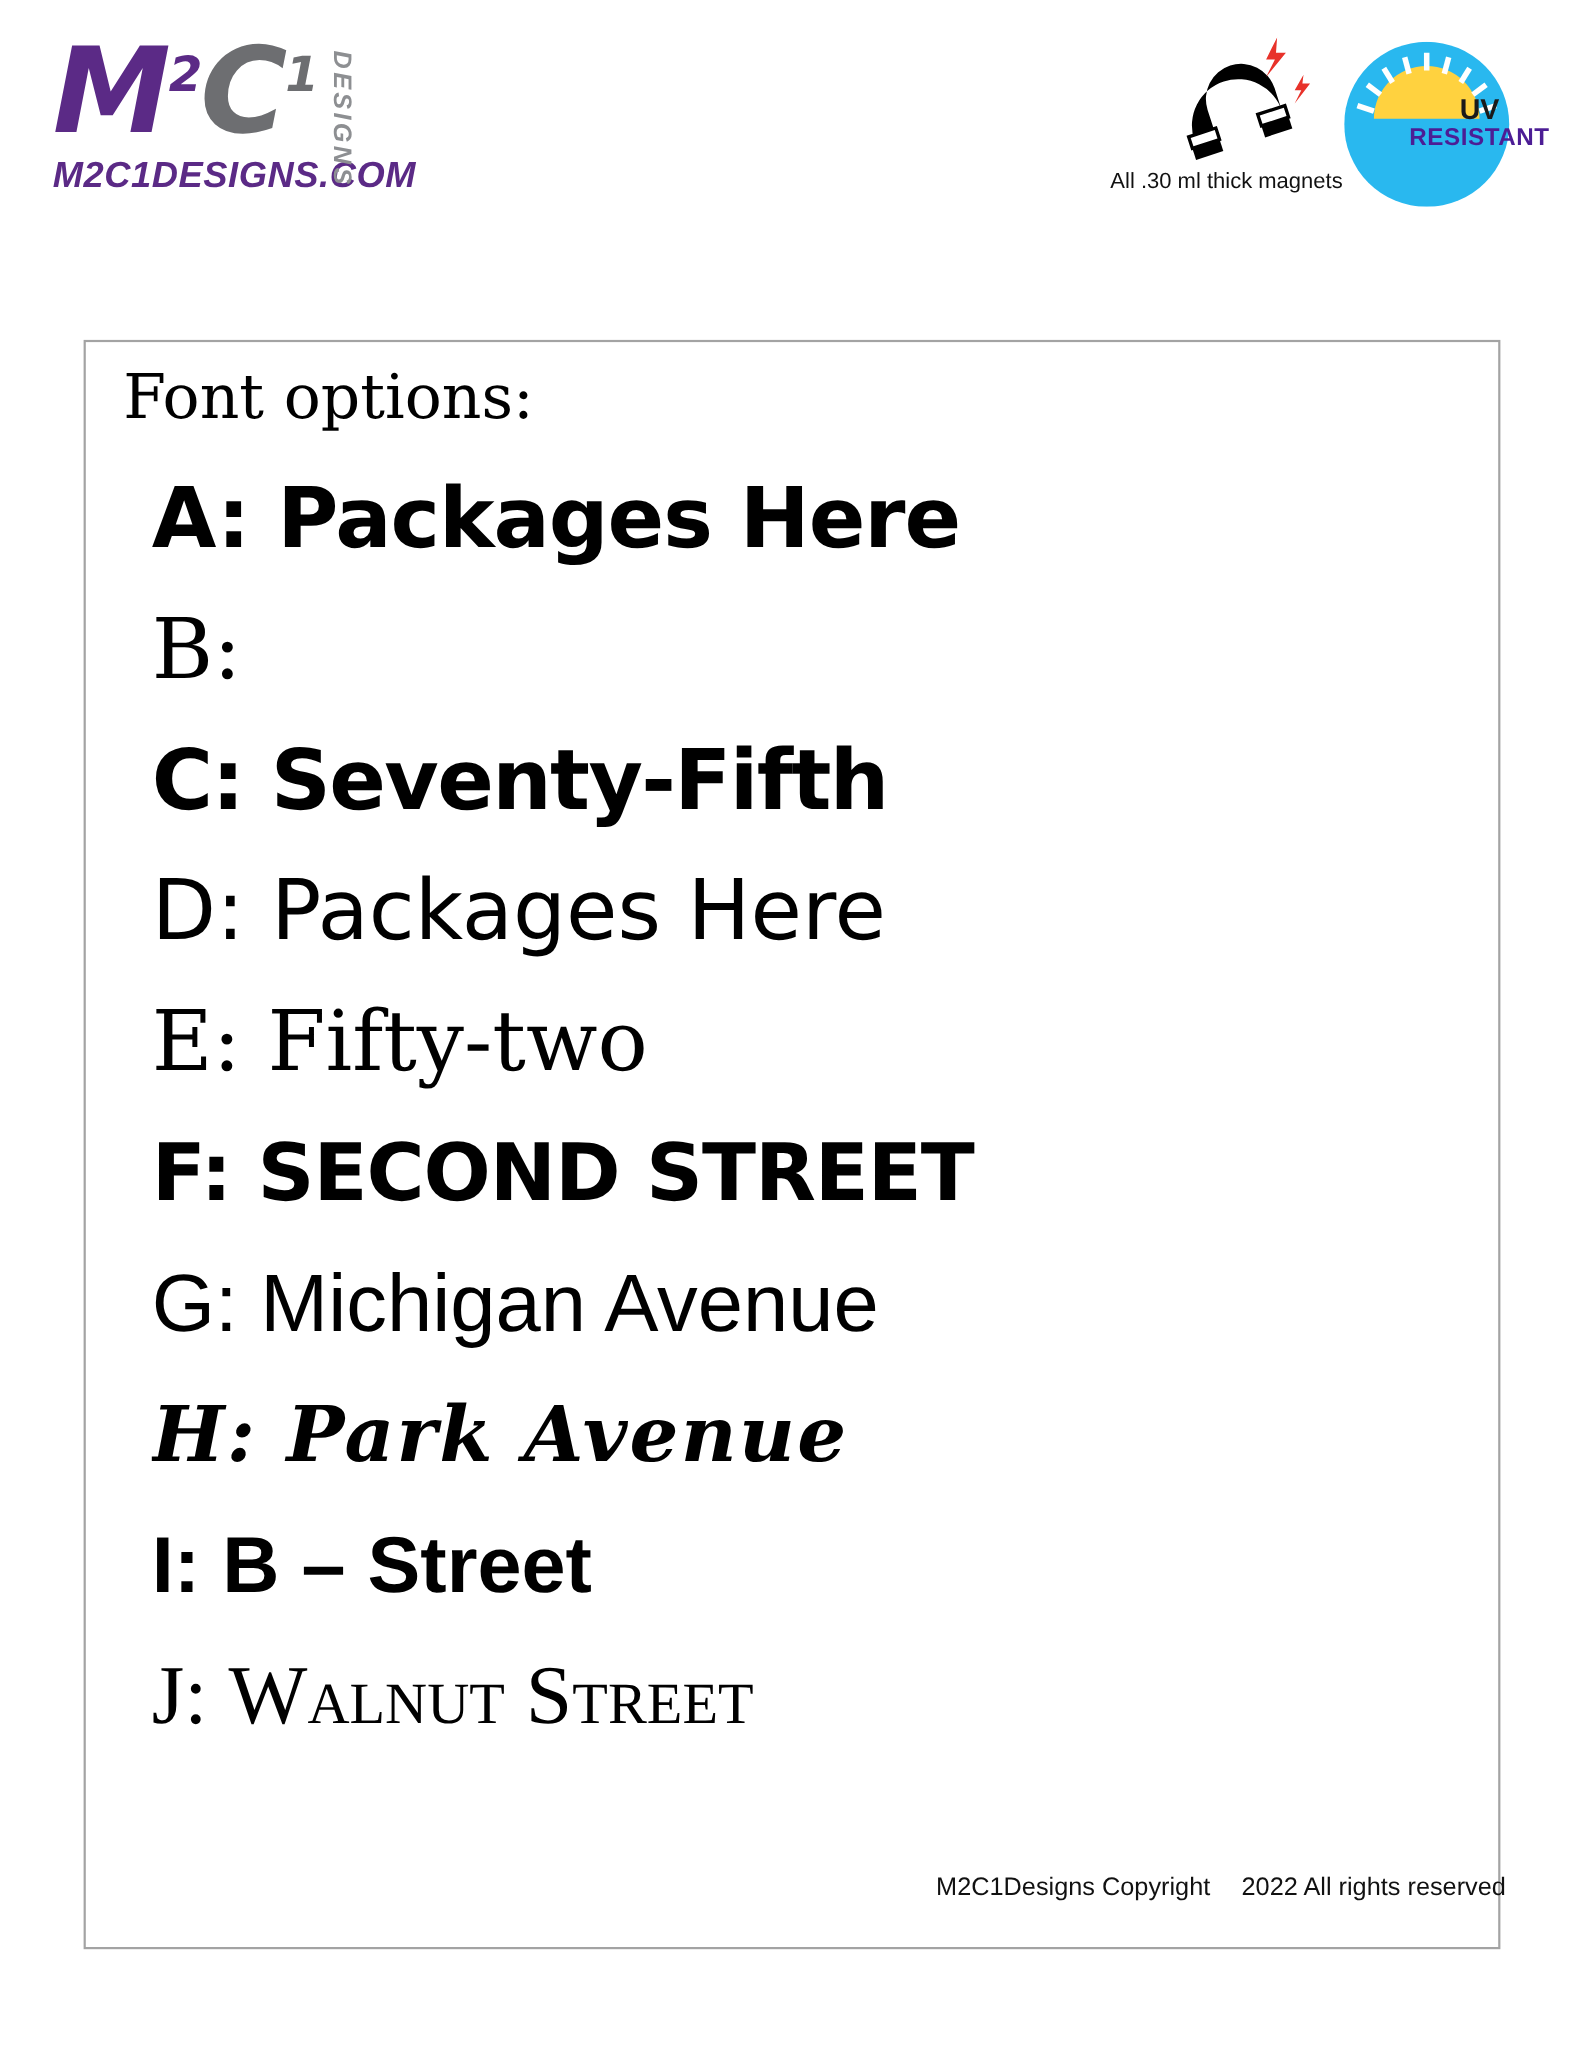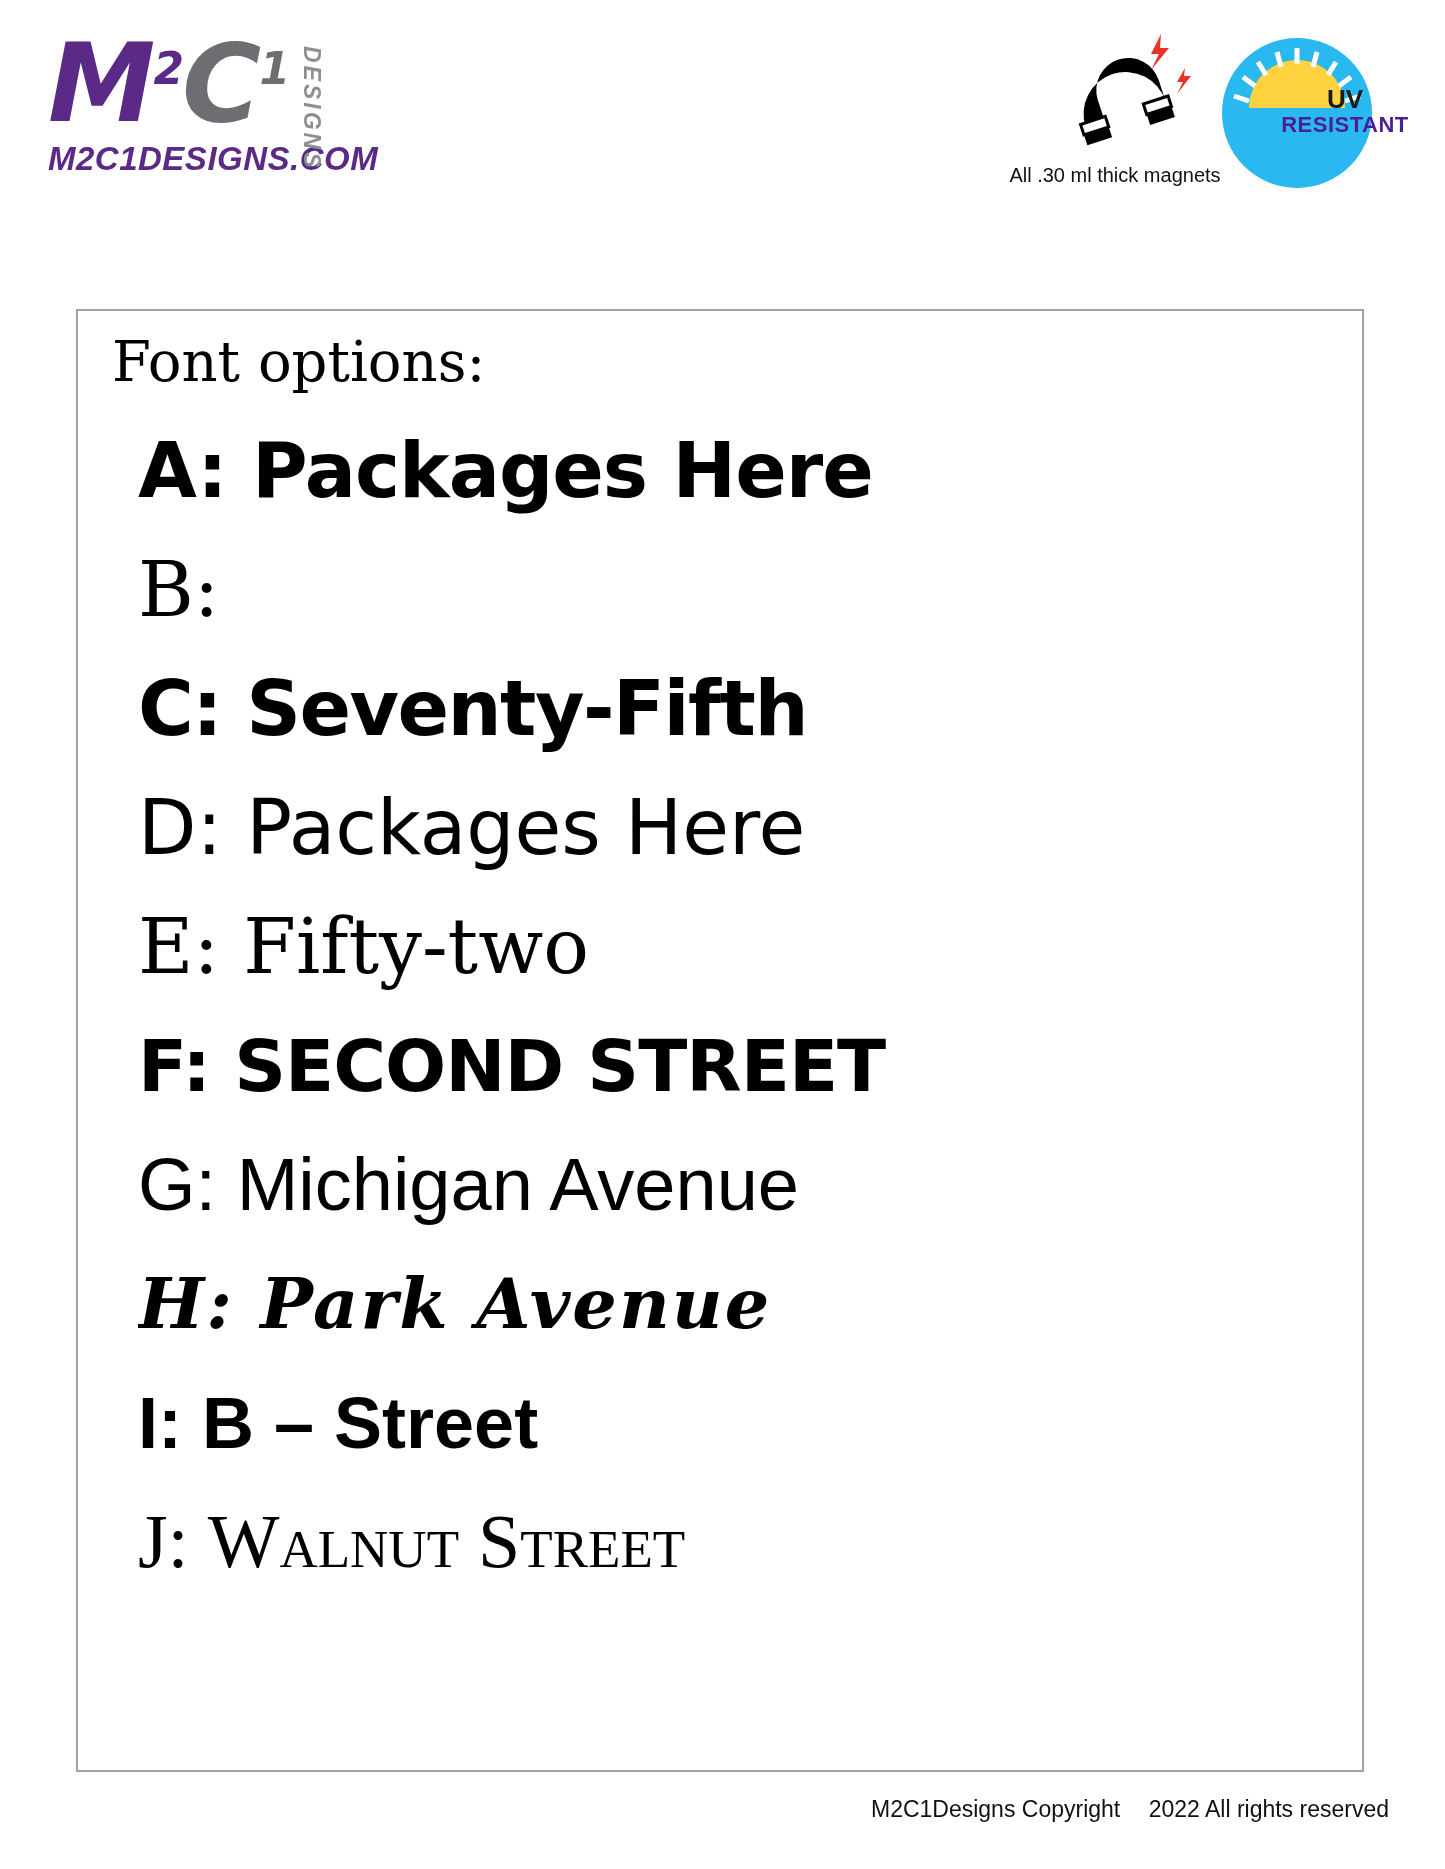--- a/index.html
+++ b/index.html
@@ -80,21 +80,21 @@
   .magnet-icon {
     width: 160px;
     height: 120px;
     margin: 0 auto;
     position: relative;
   }
   .magnet-caption {
     font-family: "Liberation Sans", sans-serif;
     font-size: 20px;
     color: #111111;
-    margin-top: 16px;
+    margin-top: 6px;
     white-space: nowrap;
   }
 
   
   .uv-badge {
     position: absolute;
     left: 1222px;
     top: 38px;
     width: 178px;
     height: 150px;
@@ -166,24 +166,24 @@
   .r-f { font-family: "DejaVu Sans", sans-serif; font-weight: bold; font-size: 72px; letter-spacing: -1px; }
   .r-g { font-family: "Liberation Sans", sans-serif; font-weight: normal; font-size: 74px; }
   .r-h { font-family: "DejaVu Serif", serif; font-style: italic; font-weight: bold; font-size: 70px; letter-spacing: 2px; }
   .r-i { font-family: "Liberation Sans", sans-serif; font-weight: bold; font-size: 72px; }
   .r-j { font-family: "Liberation Serif", serif; font-weight: normal; font-size: 76px; font-variant: small-caps; }
 
   
   .footer {
     position: absolute;
     left: 0;
-    top: 1796px;
+    top: 1702px;
     width: 1445px;
     text-align: right;
-    padding-right: 56px;
+    padding-right: 76px;
     box-sizing: border-box;
     font-family: "Liberation Sans", sans-serif;
     font-size: 23px;
     color: #111111;
   }
   .footer span { margin-left: 22px; }
 </style>
 </head>
 <body>
 

